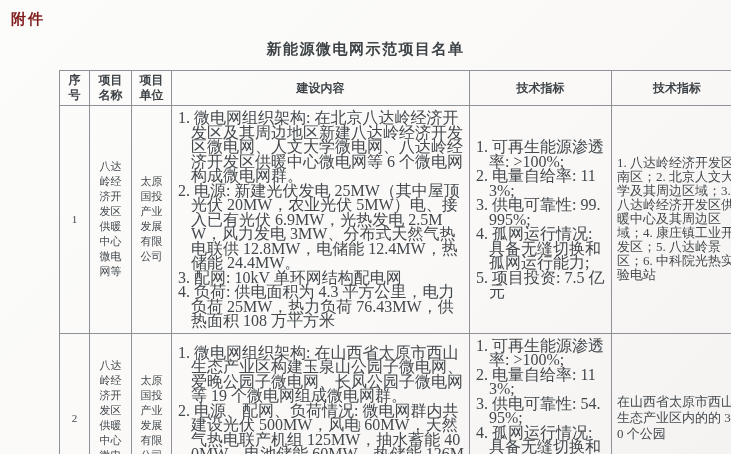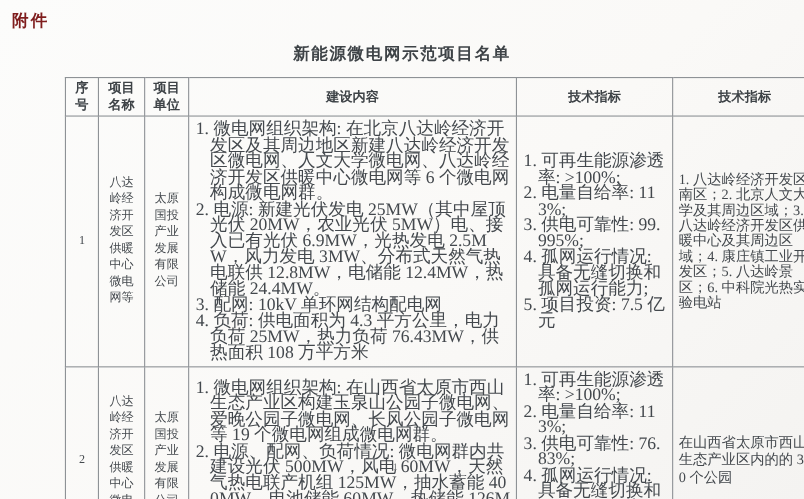--- a/index.html
+++ b/index.html
@@ -121,21 +121,21 @@
         <td class="seq">2</td>
         <td class="vname">八达岭经济开发区供暖中心微电网等</td>
         <td class="vname">太原国投产业发展有限公司</td>
         <td class="content">
           <div class="item">1. 微电网组织架构: 在山西省太原市西山生态产业区构建玉泉山公园子微电网、爱晚公园子微电网、长风公园子微电网等 19 个微电网组成微电网群。</div>
           <div class="item">2. 电源、配网、负荷情况: 微电网群内共建设光伏 500MW，风电 60MW，天然气热电联产机组 125MW，抽水蓄能 400MW，电池储能 60MW，热储能 126MW；微电网内均通过 10kV 单环网供电；微电网总负荷为 474MW。</div>
         </td>
         <td class="content">
           <div class="item">1. 可再生能源渗透率: &gt;100%;</div>
           <div class="item">2. 电量自给率: 113%;</div>
-          <div class="item">3. 供电可靠性: 76.83%;</div>
+          <div class="item">3. 供电可靠性: 54.95%;</div>
           <div class="item">4. 孤网运行情况: 具备无缝切换和孤网运行能力;</div>
           <div class="item">5. 项目投资: 111.9 亿元</div>
         </td>
         <td class="scope mid">在山西省太原市西山生态产业区内的的 30 个公园</td>
       </tr>
     </tbody>
   </table>
 
   <div class="pagenum">1</div>
 

